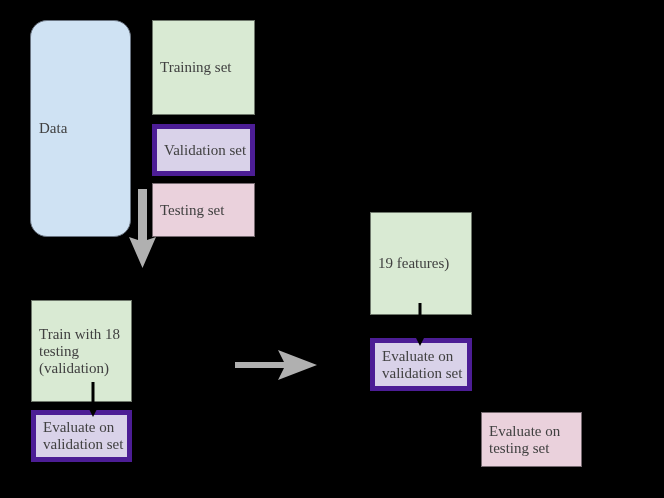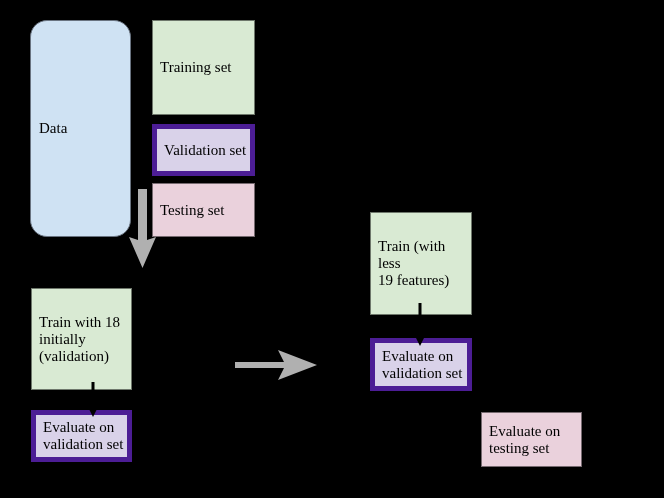--- a/index.html
+++ b/index.html
@@ -14,41 +14,41 @@
     background: #000000;
     overflow: hidden;
     font-family: "Liberation Serif", serif;
   }
   .box {
     position: absolute;
     box-sizing: border-box;
     display: flex;
     flex-direction: column;
     justify-content: center;
-    color: #000000;
+    color: #404040;
     font-size: 15px;
     line-height: 17px;
     padding-left: 7px;
     padding-right: 3px;
     z-index: 1;
   }
   .line { display: block; }
 
   
   .fill-blue   { background: #cfe2f3; border: 1px solid #697380; }
   .fill-green  { background: #d9ead3; border: 1px solid #6e776b; }
   .fill-purple { background: #d9d2e9; border: 5px solid #4c1d95; }
   .fill-pink   { background: #ead1dc; border: 1px solid #766a70; }
 
   
   #data-box          { left: 30px;  top: 20px;  width: 101px; height: 217px; padding-left: 8px; border-radius: 17px; }
   #training-box      { left: 152px; top: 20px;  width: 103px; height: 95px; }
   #validation-box    { left: 152px; top: 124px; width: 103px; height: 52px; }
   #testing-box       { left: 152px; top: 183px; width: 103px; height: 54px; }
-  #train-initial-box { left: 31px;  top: 288px; width: 101px; height: 102px; }
+  #train-initial-box { left: 31px;  top: 300px; width: 101px; height: 102px; }
   #eval-val-left-box { left: 31px;  top: 410px; width: 101px; height: 52px; }
   #train-reduced-box { left: 370px; top: 212px; width: 102px; height: 103px; }
   #eval-val-right-box{ left: 370px; top: 338px; width: 102px; height: 53px; }
   #eval-test-box     { left: 481px; top: 412px; width: 101px; height: 55px; }
 
   .arrows-layer {
     position: absolute;
     left: 0; top: 0;
     width: 664px;
     height: 498px;
@@ -72,31 +72,30 @@
   <div class="box fill-purple" id="validation-box">
     <span class="line">Validation set</span>
   </div>
 
   <div class="box fill-pink" id="testing-box">
     <span class="line">Testing set</span>
   </div>
 
   <div class="box fill-green" id="train-initial-box">
     <span class="line">Train with 18</span>
-    <span class="line">initially</span>
+    <span class="line">testing</span>
     <span class="line">(validation)</span>
   </div>
 
   <div class="box fill-purple" id="eval-val-left-box">
     <span class="line">Evaluate on</span>
     <span class="line">validation set</span>
   </div>
 
   <div class="box fill-green" id="train-reduced-box">
-    <span class="line">Train (with less</span>
     <span class="line">19 features)</span>
   </div>
 
   <div class="box fill-purple" id="eval-val-right-box">
     <span class="line">Evaluate on</span>
     <span class="line">validation set</span>
   </div>
 
   <div class="box fill-pink" id="eval-test-box">
     <span class="line">Evaluate on</span>

